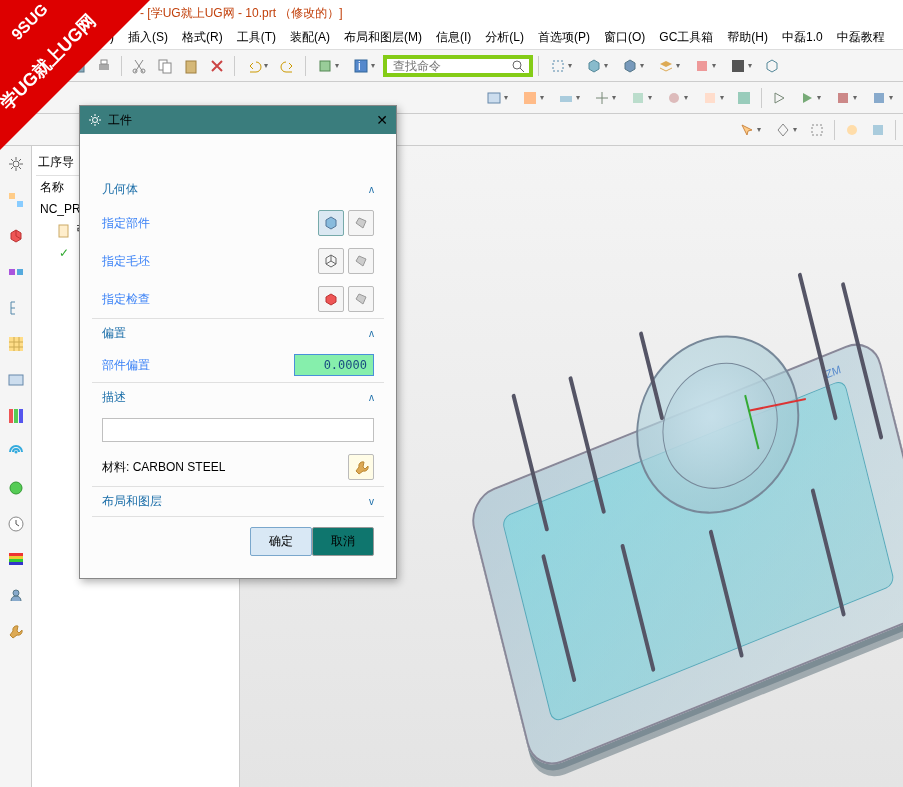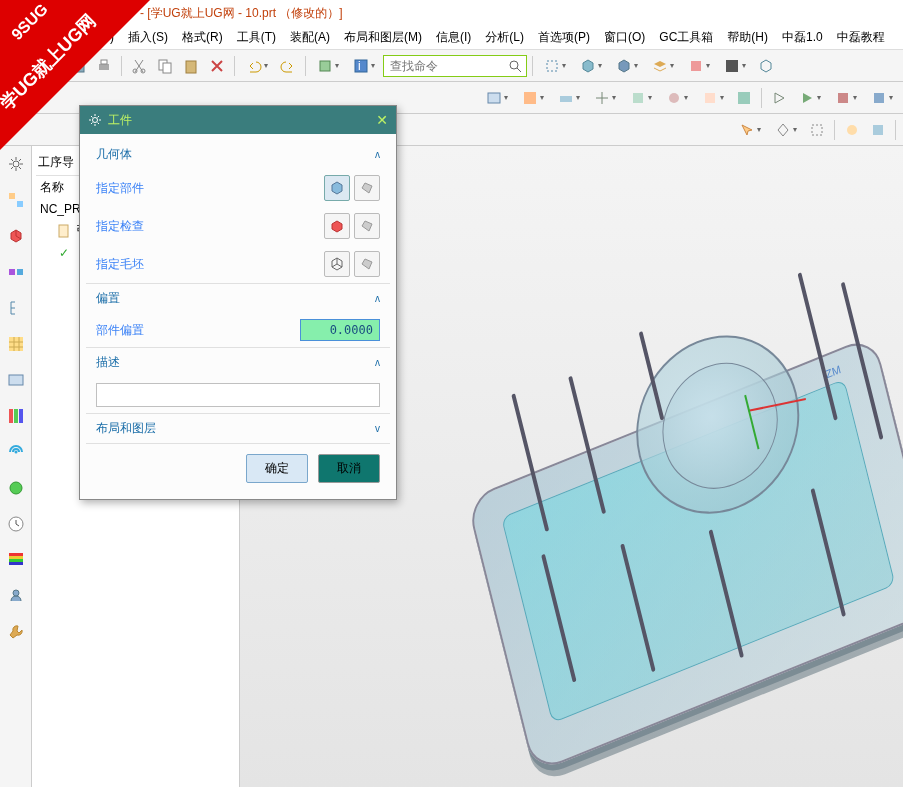--- a/index.html
+++ b/index.html
@@ -10,21 +10,21 @@
 
 .titlebar { height: 26px; background: #fff; display: flex; align-items: center; padding-left: 140px; color: #c2410c; }
 .menubar { height: 24px; background: #fff; display: flex; align-items: center; padding-left: 70px; gap: 6px; border-bottom: 1px solid #ddd; }
 .menubar span { cursor: pointer; padding: 2px 4px; }
 
 .toolbar { height: 32px; background: #f5f5f5; display: flex; align-items: center; padding: 2px 4px; gap: 2px; border-bottom: 1px solid #ccc; }
 .tbtn { width: 24px; height: 24px; display: inline-flex; align-items: center; justify-content: center; cursor: pointer; border: 1px solid transparent; border-radius: 2px; }
 .tbtn.drop { width: 34px; }
 .tbtn.drop::after { content: "▾"; font-size: 8px; margin-left: 2px; color: #666; }
 .tsep { width: 1px; height: 20px; background: #ccc; margin: 0 3px; }
-.search-box { display: flex; align-items: center; border: 1px solid #84cc16; background: #fff; height: 22px; }
+.search-box { display: flex; align-items: center; border: 4px solid #84cc16; background: #fff; height: 22px; }
 .search-box input { border: none; outline: none; padding: 0 6px; width: 120px; font-size: 12px; }
 .search-btn { width: 22px; height: 20px; display: flex; align-items: center; justify-content: center; cursor: pointer; }
 
 .toolbar2 { height: 32px; background: #f5f5f5; display: flex; align-items: center; padding: 2px 4px; gap: 2px; border-bottom: 1px solid #ccc; justify-content: flex-end; }
 .toolbar3 { height: 32px; background: #f5f5f5; display: flex; align-items: center; padding: 2px 4px; gap: 2px; border-bottom: 1px solid #ccc; justify-content: flex-end; }
 
 .main { display: flex; height: calc(100% - 146px); }
 .left-strip { width: 32px; background: #f5f5f5; border-right: 1px solid #ccc; display: flex; flex-direction: column; align-items: center; padding-top: 6px; gap: 12px; }
 .left-strip .lbtn { width: 24px; height: 24px; display: flex; align-items: center; justify-content: center; cursor: pointer; }
 
@@ -41,35 +41,35 @@
 .plate { position: absolute; top: 30px; left: 30px; width: 370px; height: 210px; background: linear-gradient(145deg, rgba(80,220,230,0.4), rgba(100,200,210,0.35)); border: 1px solid #5ab; border-radius: 10px; }
 .cyl { position: absolute; top: -60px; left: 180px; width: 170px; height: 170px; border-radius: 50%; background: radial-gradient(circle at 40% 35%, rgba(190,220,230,0.7), rgba(150,190,200,0.55)); border: 2px solid #789; }
 .cyl-inner { position: absolute; top: 25px; left: 25px; width: 120px; height: 120px; border-radius: 50%; background: radial-gradient(circle at 45% 40%, rgba(200,225,235,0.8), rgba(160,195,205,0.6)); border: 1px solid #789; }
 .axis-x { position: absolute; top: 60px; left: 90px; width: 60px; height: 2px; background: #d33; transform: rotate(10deg); }
 .axis-y { position: absolute; top: 40px; left: 90px; width: 2px; height: 55px; background: #3a3; }
 .axis-lbl { position: absolute; top: 45px; left: 175px; color: #58c; font-size: 11px; }
 .bolt { position: absolute; width: 4px; background: #556; border-radius: 2px; }
 
 
 .dialog { position: absolute; top: 105px; left: 79px; width: 318px; background: #fcfcfc; border: 1px solid #888; box-shadow: 2px 3px 8px rgba(0,0,0,0.3); z-index: 50; }
-.dlg-title { height: 28px; background: #3a7d7d; color: #bef264; display: flex; align-items: center; padding: 0 8px; justify-content: space-between; }
+.dlg-title { height: 28px; background: #3a7d7d; color: #000000; display: flex; align-items: center; padding: 0 8px; justify-content: space-between; }
 .dlg-close { cursor: pointer; font-size: 14px; }
-.dlg-body { padding: 6px; }
+.dlg-body { padding: 12px; margin-top: 29px; }
 .dlg-section { border-bottom: 1px solid #e0e0e0; }
 .dlg-section-header { display: flex; justify-content: space-between; align-items: center; padding: 6px 10px; color: #1a6da8; cursor: pointer; }
 .dlg-section-header .chev { color: #1a6da8; font-size: 10px; }
 .dlg-row { display: flex; justify-content: space-between; align-items: center; padding: 6px 10px; }
 .dlg-label { color: #3b82f6; }
 .dlg-icons { display: flex; gap: 4px; }
 .dlg-icon { width: 26px; height: 26px; border: 1px solid #bbb; background: #f5f5f5; display: flex; align-items: center; justify-content: center; cursor: pointer; border-radius: 2px; }
 .dlg-input-num { width: 80px; text-align: right; padding: 3px 6px; background: #86efac; border: 1px solid #4a90d9; color: #1a4d80; font-family: monospace; }
 .dlg-input-text { width: 100%; padding: 4px 6px; border: 1px solid #c0c0c0; background: #fff; }
 .dlg-mat { display: flex; justify-content: space-between; align-items: center; padding: 6px 10px; }
 .dlg-mat-btn { width: 26px; height: 26px; border: 1px solid #bbb; background: #fffce6; display: flex; align-items: center; justify-content: center; cursor: pointer; border-radius: 2px; }
-.dlg-footer { display: flex; justify-content: flex-end; gap: 10px; padding: 10px; }
+.dlg-footer { display: flex; justify-content: flex-end; padding: 10px; }
 .dlg-btn { padding: 5px 18px; border: 1px solid #999; background: #0f766e; cursor: pointer; border-radius: 2px; }
 .dlg-btn.primary { background: #d9e8f5; border-color: #7aa7cc; }
 
 svg { display: block; }
 </style>
 </head>
 <body>
 
 <div class="watermark-bg"></div>
 <div class="watermark-top">9SUG</div>
@@ -470,50 +470,50 @@
               </svg>
             </span>
           <span class="dlg-icon">
               <svg width="16" height="16">
                 <path d="M3 8l3-5 7 3-3 7z" fill="#ccc" stroke="#999"></path>
               </svg>
             </span>
         </div>
       </div>
       <div class="dlg-row">
-        <span class="dlg-label">指定检查</span>
-        <div class="dlg-icons">
-          <span class="dlg-icon">
-              <svg width="16" height="16">
-                <path d="M8 3l5 3v5l-5 3-5-3V6z" fill="#e55" stroke="#b33"></path>
-              </svg>
-            </span>
-          <span class="dlg-icon">
-              <svg width="16" height="16">
-                <path d="M3 8l3-5 7 3-3 7z" fill="#ccc" stroke="#999"></path>
-              </svg>
-            </span>
-        </div>
-      </div>
-      <div class="dlg-row">
         <span class="dlg-label">指定毛坯</span>
         <div class="dlg-icons">
           <span class="dlg-icon">
               <svg width="16" height="16">
                 <path d="M8 2l5 3v6l-5 3-5-3V5z" fill="none" stroke="#666"></path>
                 <path d="M8 2v6l5 3M8 8l-5 3" fill="none" stroke="#666"></path>
               </svg>
             </span>
           <span class="dlg-icon">
               <svg width="16" height="16">
                 <path d="M3 8l3-5 7 3-3 7z" fill="#ccc" stroke="#999"></path>
               </svg>
             </span>
         </div>
       </div>
+      <div class="dlg-row">
+        <span class="dlg-label">指定检查</span>
+        <div class="dlg-icons">
+          <span class="dlg-icon">
+              <svg width="16" height="16">
+                <path d="M8 3l5 3v5l-5 3-5-3V6z" fill="#e55" stroke="#b33"></path>
+              </svg>
+            </span>
+          <span class="dlg-icon">
+              <svg width="16" height="16">
+                <path d="M3 8l3-5 7 3-3 7z" fill="#ccc" stroke="#999"></path>
+              </svg>
+            </span>
+        </div>
+      </div>
     </div>
 
     <div class="dlg-section">
       <div class="dlg-section-header">
         <span>偏置</span>
         <span class="chev">ʌ</span>
       </div>
       <div class="dlg-row">
         <span class="dlg-label">部件偏置</span>
         <input class="dlg-input-num" value="0.0000" style="">
@@ -521,20 +521,28 @@
     </div>
 
     <div class="dlg-section">
       <div class="dlg-section-header">
         <span>描述</span>
         <span class="chev">ʌ</span>
       </div>
       <div class="dlg-row">
         <input class="dlg-input-text" type="text" style="">
       </div>
+      <div class="dlg-mat">
+        <span>材料: CARBON STEEL</span>
+        <span class="dlg-mat-btn">
+            <svg width="16" height="16">
+              <path d="M11 3a4 4 0 0 0-5 5l-3 4 3 3 4-3a4 4 0 0 0 5-5l-3 3-2-2z" fill="#da5" stroke="#b83"></path>
+            </svg>
+          </span>
+      </div>
     </div>
 
     <div class="dlg-section">
       <div class="dlg-section-header">
         <span>布局和图层</span>
         <span class="chev">v</span>
       </div>
     </div>
 
     <div class="dlg-footer">

